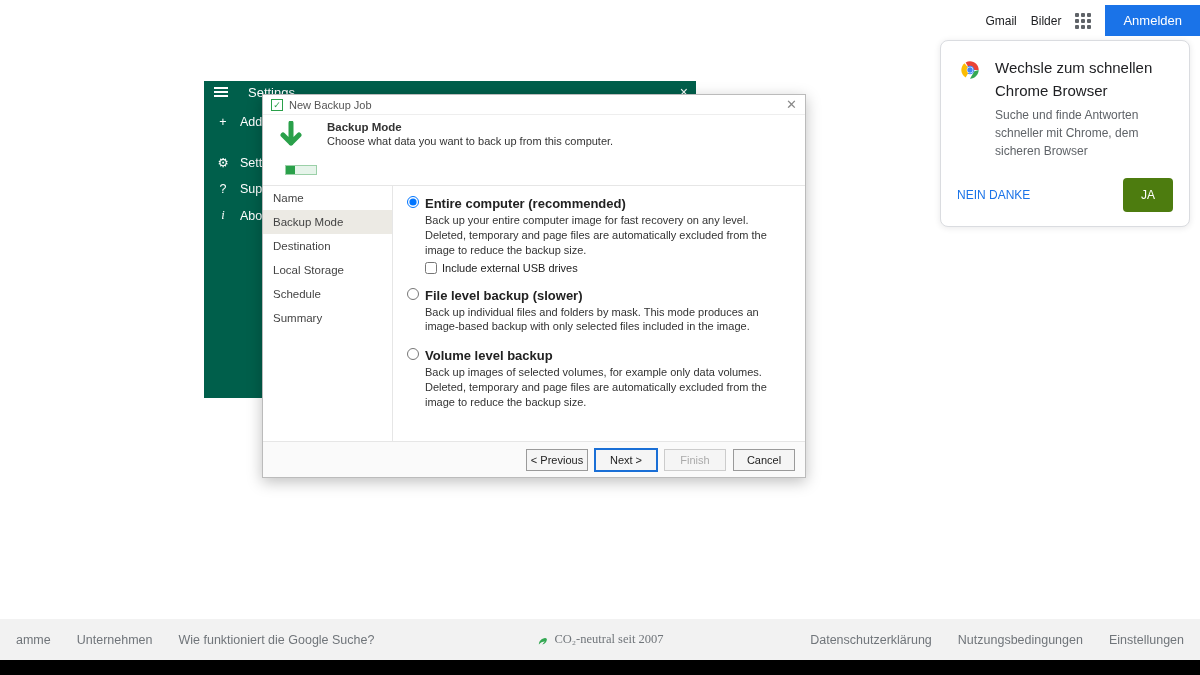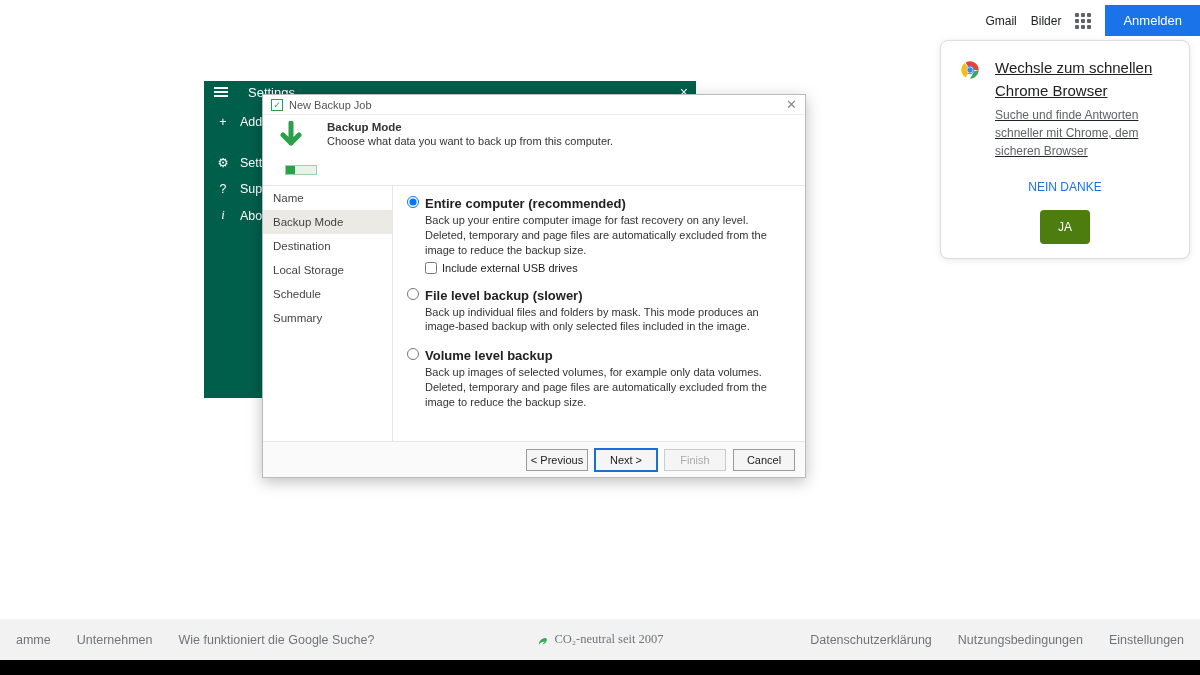--- a/index.html
+++ b/index.html
@@ -9,22 +9,22 @@
   .gnav{position:absolute;top:5px;right:0;display:flex;align-items:center;gap:14px;padding-right:0;font-size:12px;}
   .gnav a{color:#202124;text-decoration:none;}
   .apps-icon{display:grid;grid-template-columns:repeat(3,4px);grid-gap:2px;}
   .apps-icon span{width:4px;height:4px;background:#5f6368;border-radius:1px;}
   .signin-btn{background:#1a73e8;color:#fff;padding:8px 18px;font-size:13px;cursor:pointer;}
 
   
   .promo{position:absolute;top:40px;right:10px;width:250px;border:1px solid #dadce0;border-radius:8px;padding:16px 16px 14px 16px;background:#fff;box-shadow:0 1px 6px rgba(32,33,36,.1);font-size:12px;line-height:1.5;}
   .promo-title{font-size:15px;color:#202124;margin-bottom:4px;}
   .promo-body{color:#5f6368;margin-bottom:18px;}
-  .promo-row{display:flex;gap:12px;align-items:flex-start;text-decoration:underline;}
-  .promo-buttons{display:flex;justify-content:space-between;gap:14px;align-items:center;flex-direction:column;}
+  .promo-row{display:flex;gap:12px;align-items:flex-start;}
+  .promo-buttons{display:flex;justify-content:space-between;gap:30px;align-items:center;}
   .promo-buttons .no{color:#1a73e8;font-size:12px;font-weight:500;cursor:pointer;}
   .promo-buttons .yes{background:#4d7c0f;color:#fff;font-size:12px;font-weight:500;padding:8px 18px;border-radius:4px;cursor:pointer;}
   .chrome-logo{width:26px;height:26px;flex-shrink:0;}
 
   
   .gfoot{position:absolute;left:0;right:0;bottom:15px;height:41px;background:#f2f2f2;display:flex;align-items:center;justify-content:space-between;font-size:12.5px;color:#70757a;padding:0 16px;}
   .gfoot .l,.gfoot .r{display:flex;gap:26px;}
   .gfoot span{cursor:pointer;}
   .gfoot .c{position:absolute;left:50%;transform:translateX(-50%);display:flex;align-items:center;gap:6px;font-family:Liberation Serif, serif;}
   .leaf{width:12px;height:12px;}

